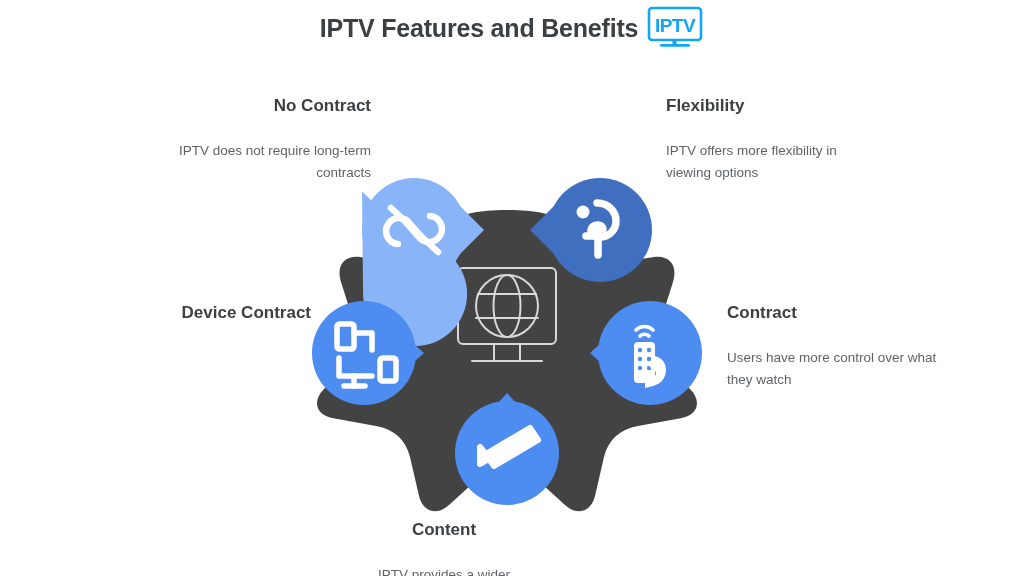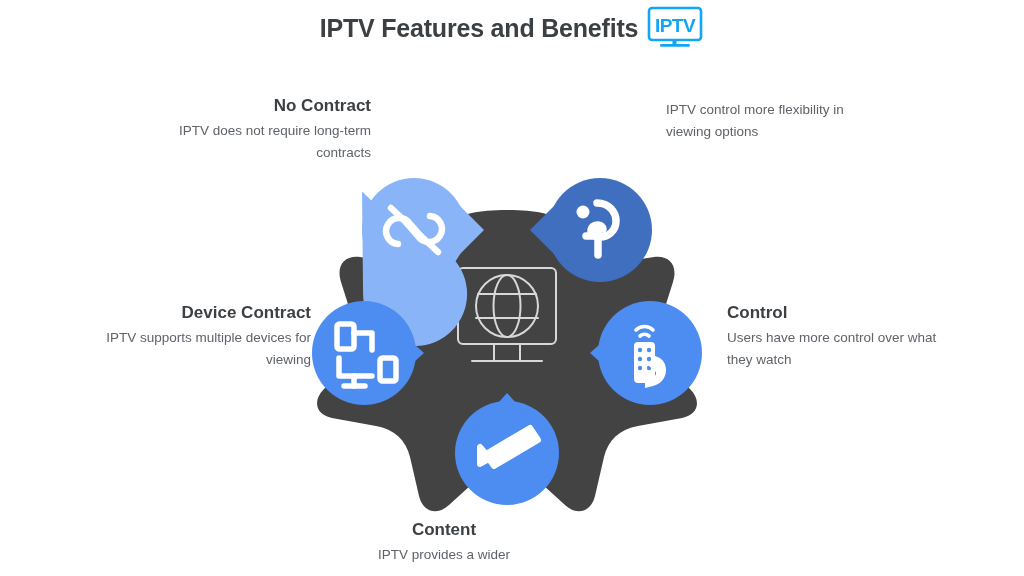--- a/index.html
+++ b/index.html
@@ -66,21 +66,21 @@
     font-size: 17px;
     font-weight: bold;
     color: #3c4043;
     line-height: 1.25;
     white-space: nowrap;
   }
   .callout .c-body {
     font-size: 13.5px;
     color: #5f6368;
     line-height: 1.62;
-    margin-top: 4px;
+    margin-top: 24px;
   }
   .callout.align-right { text-align: right; }
   .callout.align-left  { text-align: left;  }
   .callout.align-center{ text-align: center;}
 
   #callout-no-contract {
     right: 679px;
     top: 95px;
     width: 210px;
   }
@@ -244,30 +244,30 @@
       </g>
     </g>
   </svg>
 
   <div class="callout align-right" id="callout-no-contract">
     <div class="c-title">No Contract</div>
     <div class="c-body">IPTV does not require long-term contracts</div>
   </div>
 
   <div class="callout align-left" id="callout-flexibility">
-    <div class="c-body">IPTV control more flexibility in viewing options</div>
+    <div class="c-title">Flexibility</div>
+    <div class="c-body">IPTV offers more flexibility in viewing options</div>
   </div>
 
   <div class="callout align-right" id="callout-device-options">
     <div class="c-title">Device Contract</div>
-    <div class="c-body">IPTV supports multiple devices for viewing</div>
   </div>
 
   <div class="callout align-left" id="callout-control">
-    <div class="c-title">Control</div>
+    <div class="c-title">Contract</div>
     <div class="c-body">Users have more control over what they watch</div>
   </div>
 
   <div class="callout align-center" id="callout-content">
     <div class="c-title">Content</div>
     <div class="c-body">IPTV provides a wider</div>
   </div>
 
 </div>
 

